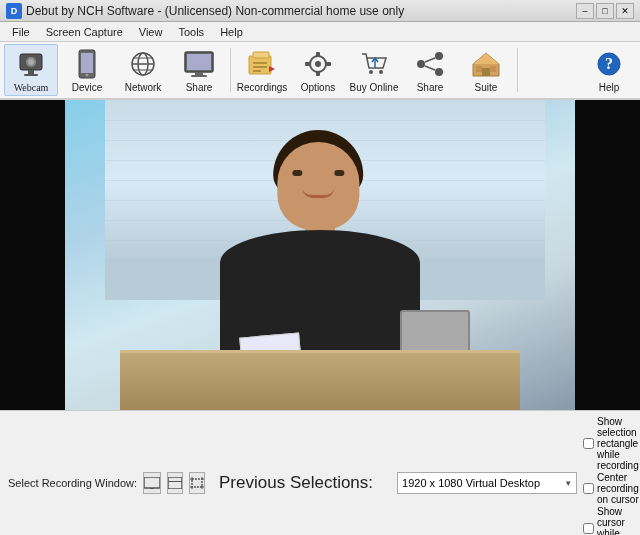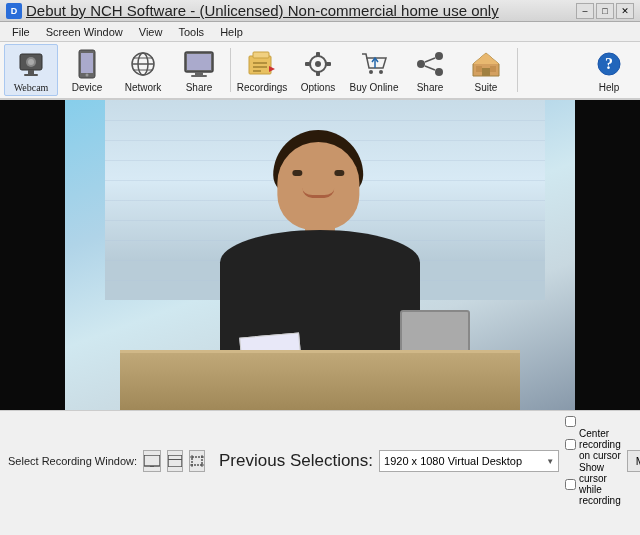--- a/index.html
+++ b/index.html
@@ -10,21 +10,21 @@
       background: linear-gradient(to bottom, #e8e8e8, #d4d4d4);
       height: 22px;
       display: flex;
       align-items: center;
       justify-content: space-between;
       padding: 0 6px;
       border-bottom: 1px solid #aaa;
     }
     .title-bar-left { display: flex; align-items: center; gap: 4px; }
     .title-bar-icon { width: 16px; height: 16px; background: #2a6dd9; border-radius: 2px; display: flex; align-items: center; justify-content: center; font-size: 9px; color: white; font-weight: bold; }
-    .title-bar-text { font-size: 15px; color: #222; text-decoration: underline; }
+    .title-bar-text { font-size: 12px; color: #222; }
     .title-bar-controls { display: flex; gap: 2px; }
     .title-btn { width: 18px; height: 16px; background: #e0e0e0; border: 1px solid #aaa; font-size: 9px; cursor: pointer; display: flex; align-items: center; justify-content: center; }
 
     
     .menu-bar {
       background: #f0f0f0;
       height: 20px;
       display: flex;
       align-items: center;
       padding: 8px 4px;
@@ -152,20 +152,21 @@
     .prev-sel-label { font-size: 17px; color: #222; white-space: nowrap; margin-left: 8px; }
     .dropdown {
       height: 22px;
       border: 1px solid #aaa;
       background: white;
       padding: 0 4px;
       font-size: 11px;
       cursor: pointer;
       display: flex; align-items: center; justify-content: space-between;
       min-width: 180px;
+      margin-left: 18px;
     }
     .dropdown-arrow { font-size: 8px; color: #555; }
 
     .checkbox-group { display: flex; flex-direction: column; gap: 1px; margin-left: auto; }
     .checkbox-item { display: flex; align-items: center; gap: 3px; font-size: 10px; }
     .checkbox-item input { width: 11px; height: 11px; }
     .option-btn {
       height: 22px;
       background: #e8e8e8;
       border: 1px solid #aaa;
@@ -188,21 +189,21 @@
   </div>
   <div class="title-bar-controls">
     <div class="title-btn minimize-btn">–</div>
     <div class="title-btn maximize-btn">□</div>
     <div class="title-btn close">✕</div>
   </div>
 </div>
 
 <div class="menu-bar">
   <span class="menu-item">File</span>
-  <span class="menu-item">Screen Window</span>
+  <span class="menu-item">Screen Capture</span>
   <span class="menu-item">View</span>
   <span class="menu-item">Tools</span>
   <span class="menu-item">Help</span>
 </div>
 
 <div class="toolbar">
   <div class="tool-btn active">
     <div class="tool-icon">
       <svg width="30" height="28" viewBox="0 0 30 28">
         <rect x="4" y="4" width="22" height="16" rx="2" fill="#555" stroke="#333" stroke-width="1"></rect>
@@ -400,20 +401,21 @@
         </svg>
     </button>
     <span class="prev-sel-label">Previous Selections:</span>
     <div class="dropdown">
       <span>1920 x 1080 Virtual Desktop</span>
       <span class="dropdown-arrow">▼</span>
     </div>
     <div class="checkbox-group">
       <div class="checkbox-item">
         <input type="checkbox" id="cb-show-rect" style="">
+        <label for="cb-show-rect">Show selection rectangle while recording</label>
       </div>
       <div class="checkbox-item">
         <input type="checkbox" id="cb-center" style="">
         <label for="cb-center">Center recording on cursor</label>
       </div>
       <div class="checkbox-item">
         <input type="checkbox" id="cb-cursor" style="">
         <label for="cb-cursor">Show cursor while recording</label>
       </div>
     </div>

